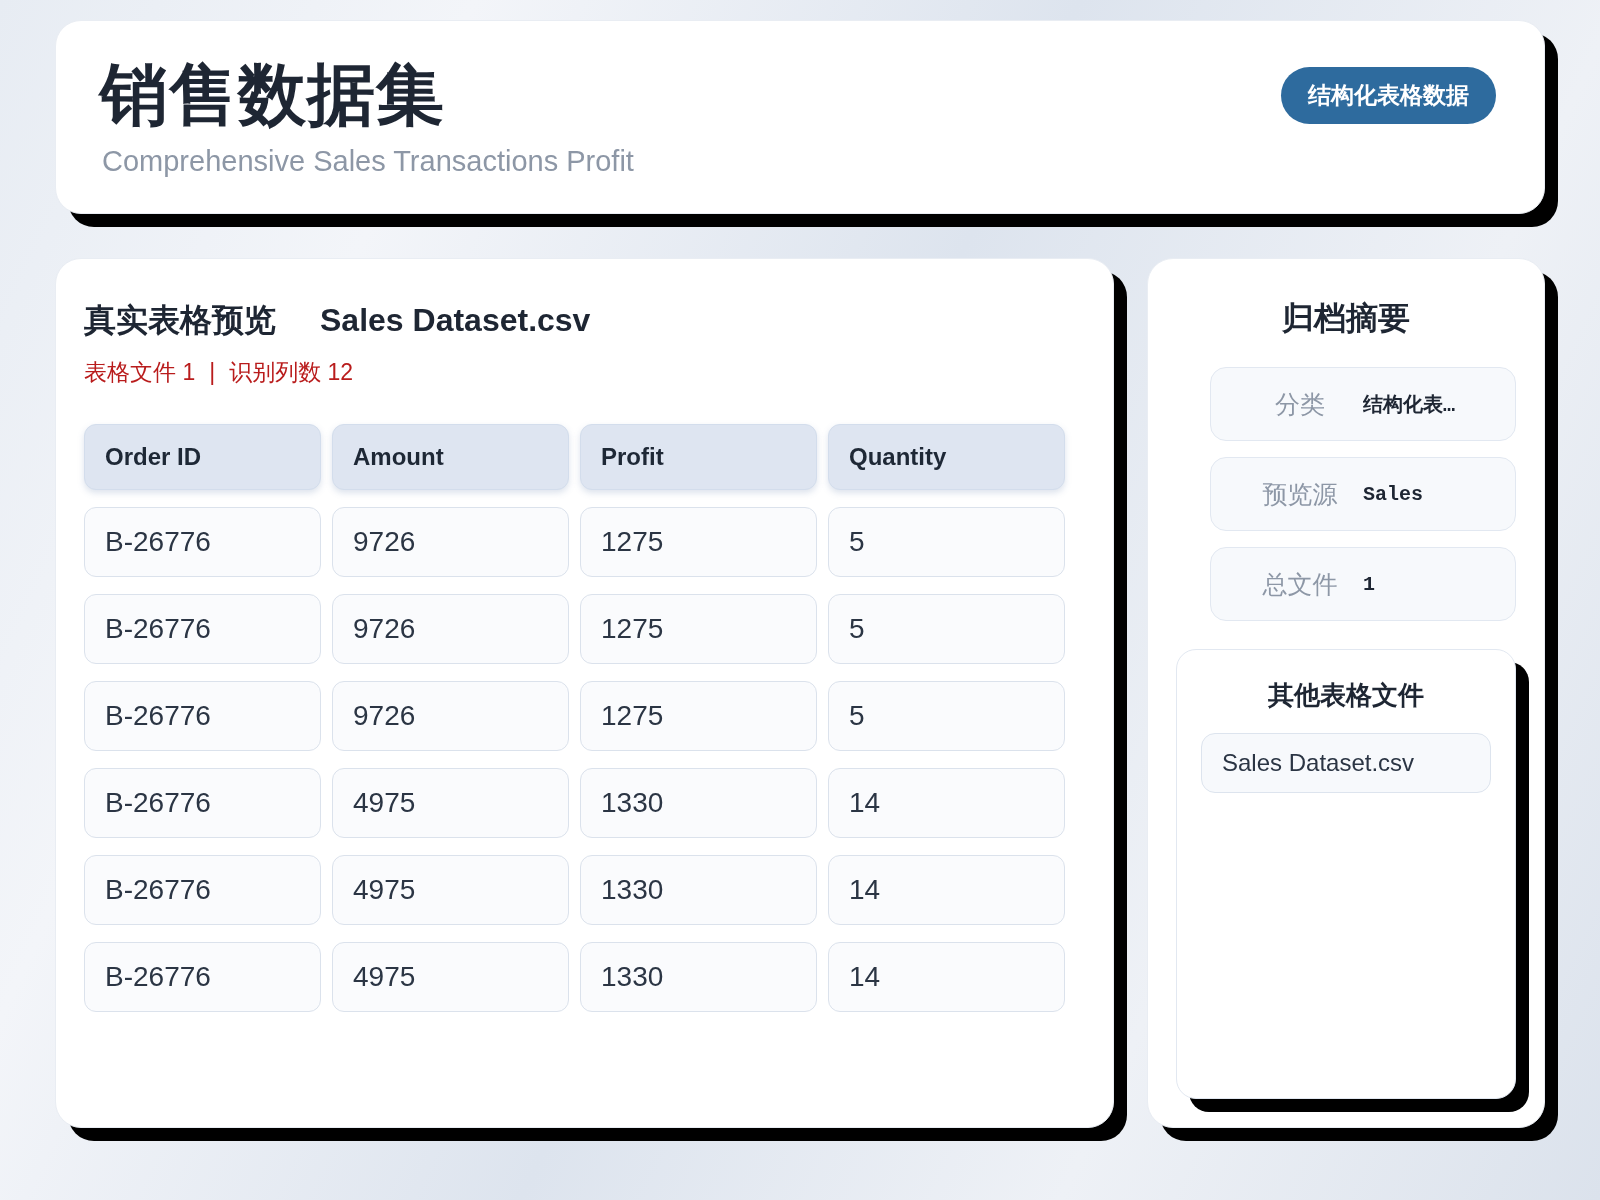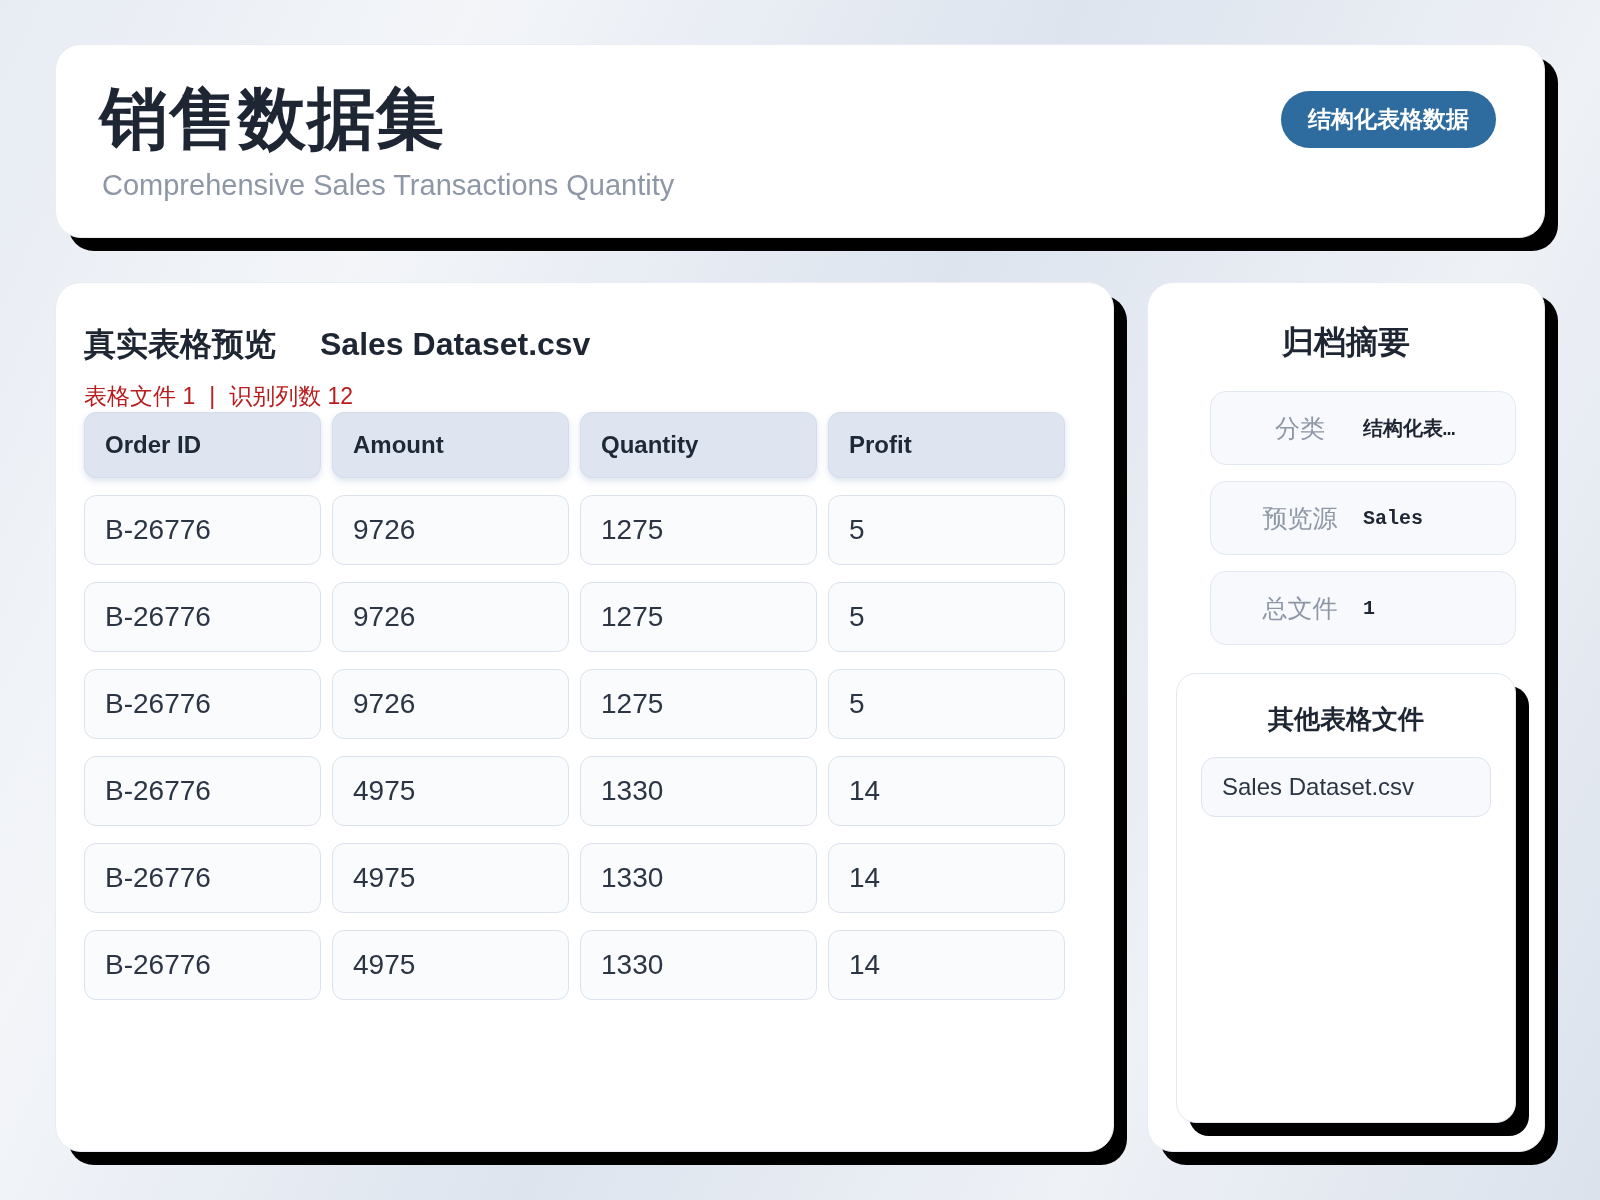--- a/index.html
+++ b/index.html
@@ -3,21 +3,21 @@
 <meta charset="utf-8">
 <style>
   html,body{margin:0;padding:0;}
   body{
     width:1600px;height:1200px;
     font-family:"Liberation Sans","DejaVu Sans",sans-serif;
     background:linear-gradient(115deg,#e7ecf3 0%,#f3f5f9 22%,#dde4ee 50%,#eef1f6 75%,#dbe2ec 100%);
     overflow:hidden;
     box-sizing:border-box;
   }
-  .page{padding:44px 55px 0;box-sizing:border-box;}
+  .page{padding:20px 55px 0;box-sizing:border-box;}
   .card{
     background:#ffffff;
     border:1px solid #e9edf3;
     border-radius:26px;
     box-shadow:13px 13px 0 #000000;
     box-sizing:border-box;
   }
   
   .header-card{
     display:flex;justify-content:space-between;align-items:flex-start;
@@ -36,20 +36,21 @@
     margin-top:8px;white-space:nowrap;
   }
   
   .content{display:flex;gap:33px;height:870px;}
   
   .main-card{flex:1;padding:40px 48px 40px 28px;}
   .preview-title-row{display:flex;align-items:baseline;gap:44px;}
   h2{margin:0;font-size:32px;font-weight:800;color:#1e2633;}
   .meta{margin-top:14px;font-size:23px;color:#b91c1c;display:flex;gap:14px;align-items:center;}
   .grid{
+    margin-top:36px;
     display:grid;grid-template-columns:repeat(4,1fr);
     column-gap:11px;row-gap:17px;
   }
   .cell{
     border-radius:12px;padding:0 20px;display:flex;align-items:center;box-sizing:border-box;
   }
   .cell.header{
     background:#dee5f1;border:1px solid #d3ddec;height:66px;
     font-weight:800;font-size:24px;color:#1e2836;
     box-shadow:0 3px 6px rgba(120,145,185,0.25);
@@ -89,42 +90,42 @@
   }
 </style>
 </head>
 <body>
 
 <div class="page">
 
   <header class="card header-card">
     <div>
       <h1>销售数据集</h1>
-      <p class="subtitle">Comprehensive Sales Transactions Quantity</p>
+      <p class="subtitle">Comprehensive Sales Transactions Profit</p>
     </div>
     <span class="badge">结构化表格数据</span>
   </header>
 
   <div class="content">
 
     <section class="card main-card">
       <div class="preview-title-row">
         <h2>真实表格预览</h2>
         <h2>Sales Dataset.csv</h2>
       </div>
       <div class="meta">
         <span>表格文件 1</span>
         <span>|</span>
         <span>识别列数 12</span>
       </div>
       <div class="grid" id="table-grid">
           <div class="cell header">Order ID</div>
           <div class="cell header">Amount</div>
+          <div class="cell header">Profit</div>
           <div class="cell header">Quantity</div>
-          <div class="cell header">Profit</div>
           <div class="cell data">B-26776</div>
           <div class="cell data">9726</div>
           <div class="cell data">1275</div>
           <div class="cell data">5</div>
           <div class="cell data">B-26776</div>
           <div class="cell data">9726</div>
           <div class="cell data">1275</div>
           <div class="cell data">5</div>
           <div class="cell data">B-26776</div>
           <div class="cell data">9726</div>

